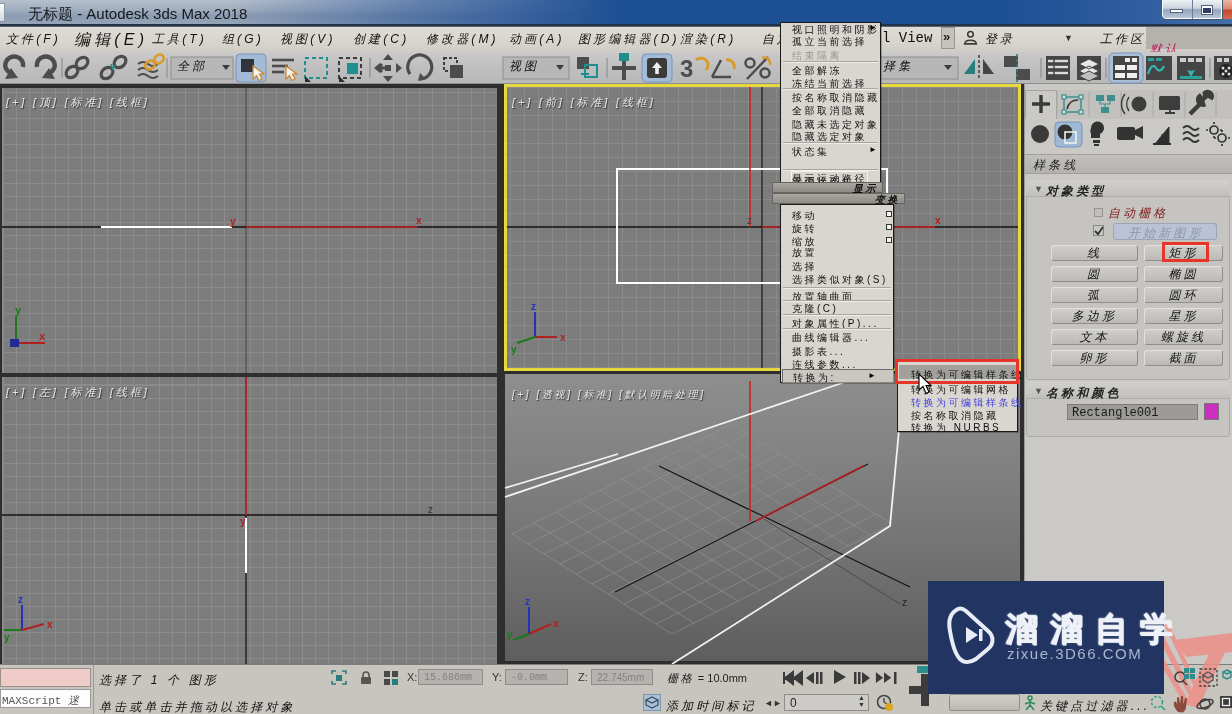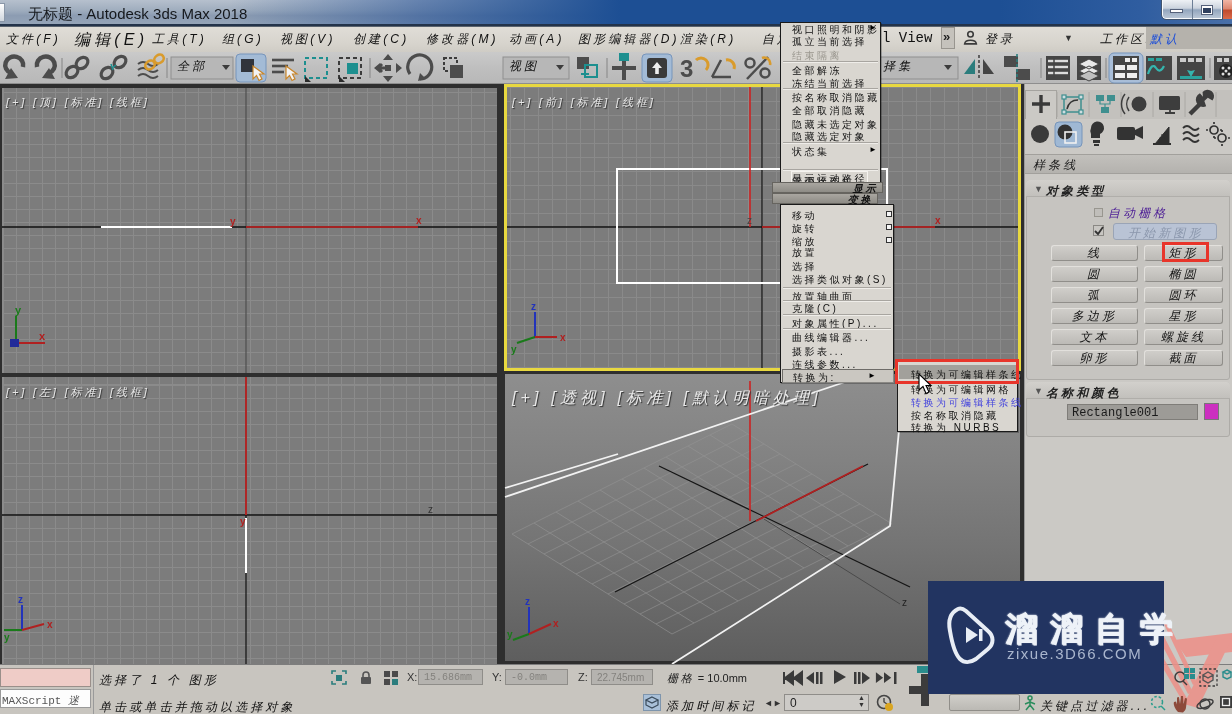--- a/index.html
+++ b/index.html
@@ -41,21 +41,21 @@
 <div class="abs" style="left:941px;top:27px;width:14px;height:22px;background:#c5c2bc;border:1px solid #98958f"></div>
 <div class="txt" style="top:29px;left:943px;font-size:13px;color:#222;font-weight:bold">»</div>
 <svg class="abs" style="left:962px;top:29px" width="17" height="17" viewBox="0 0 16 16">
     <circle cx="8" cy="5" r="2.6" fill="none" stroke="#3b3b3b" stroke-width="1.5"></circle>
     <path d="M2.5 14 C3 9.5 13 9.5 13.5 14 Z" fill="none" stroke="#3b3b3b" stroke-width="1.5"></path>
   </svg>
 <div class="txt cjk" style="top:31px;left:985px;font-size:12px">登录</div>
 <div class="txt" style="top:33px;left:1064px;font-size:9px;color:#333">▼</div>
 <div class="txt cjk" style="top:31px;left:1100px;font-size:12px">工作区:</div>
 <div class="abs" style="left:1146px;top:27px;width:86px;height:22px;background:#b5b2ac;"></div>
-<div class="txt cjk" style="top:31px;left:1150px;font-size:12px;color:#1d4ed8">默认</div>
+<div class="txt cjk" style="top:41px;left:1150px;font-size:12px;color:#be185d">默认</div>
 <div id="toolbar" class="abs" style="left:0;top:52px;width:1232px;height:32px;
  background:linear-gradient(180deg,#cacaca 0,#bfbfbf 50%,#b8b8b8 100%);border-bottom:1px solid #8e8e8e;"></div>
 <svg class="abs" style="left:0;top:52px" width="1232" height="32" viewBox="0 0 1232 32">
 <g fill="none" stroke="#4c4c4c" stroke-width="4.5">
  <path d="M11 21 a9 8.5 0 1 1 12 -6"></path>
  <path d="M49 21 a9 8.5 0 1 0 -12 -6"></path>
 </g>
 <path d="M18 26 l-13 1 6 -11 z M42 26 l13 1 -6 -11 z" fill="#4c4c4c"></path>
 <line x1="62" y1="6" x2="62" y2="26" stroke="#989898" stroke-width="1.5"></line>
 <g stroke="#4c4c4c" stroke-width="3.2" fill="none">
@@ -280,21 +280,21 @@
  </g>
  <g stroke-width="2">
       <line x1="24" y1="260" x2="24" y2="233" stroke="#2233bb"></line>
       <line x1="24" y1="260" x2="8" y2="266" stroke="#1a7a1a"></line>
       <line x1="24" y1="260" x2="46" y2="250" stroke="#b02020"></line>
     </g>
  <text x="20" y="231" font-size="10" fill="#2233bb" font-weight="bold">z</text>
  <text x="48" y="253" font-size="10" fill="#b02020" font-weight="bold">x</text>
  <text x="2" y="264" font-size="10" fill="#1a7a1a" font-weight="bold">y</text>
 </svg>
-<div class="txt cjk" style="left:512px;top:388px;font-size:16px;color:#e8e8e8;text-shadow:1px 1px 1px #333">[+] [透视] [标准] [默认明暗处理]</div>
+<div class="txt cjk" style="left:512px;top:388px;font-size:10px;color:#e8e8e8;text-shadow:1px 1px 1px #333">[+] [透视] [标准] [默认明暗处理]</div>
 <div id="cmdpanel" class="abs" style="left:1024px;top:84px;width:208px;height:580px;background:#cbc9c5;border-left:1px solid #9a9a9a;"></div>
 
 <div class="abs" style="left:1025px;top:90px;width:207px;height:29px;background:#c3c1bd;"></div>
 <div class="abs" style="left:1025px;top:90px;width:32px;height:29px;background:#cbc9c5;border:1px solid #a5a39f;border-bottom:none;"></div>
 <svg class="abs" style="left:1025px;top:90px" width="207" height="29" viewBox="0 0 207 29">
  <g stroke="#aaa8a4" stroke-width="1">
       <line x1="32" y1="2" x2="32" y2="27"></line>
       <line x1="64" y1="2" x2="64" y2="27"></line>
       <line x1="96" y1="2" x2="96" y2="27"></line>
       <line x1="128" y1="2" x2="128" y2="27"></line>
@@ -353,21 +353,21 @@
 </svg>
 
 <div class="abs" style="left:1025px;top:154px;width:207px;height:20px;background:linear-gradient(180deg,#c2c0bc,#b4b2ae);border-top:1px solid #a2a09c;border-bottom:1px solid #a2a09c;"></div>
 <div class="txt cjk" style="left:1033px;top:157px;font-size:12px;color:#1a1a1a">样条线</div>
 
 <div class="abs" style="left:1026px;top:180px;width:204px;height:200px;background:#c6c4c0;border:1px solid #adaba7;border-radius:3px;"></div>
 <div class="abs" style="left:1026px;top:180px;width:204px;height:17px;background:linear-gradient(180deg,#d2d0cc,#c2c0bc);border-bottom:1px solid #b0aeaa;border-radius:3px 3px 0 0;"></div>
 <div class="txt" style="left:1034px;top:184px;font-size:9px;color:#555">▼</div>
 <div class="txt cjk" style="left:1046px;top:183px;font-size:12px;font-weight:bold;color:#222">对象类型</div>
 <div class="abs" style="left:1094px;top:208px;width:9px;height:9px;background:#c0beba;border:1px solid #98968f;"></div>
-<div class="txt cjk" style="left:1108px;top:205px;font-size:12px;color:#4c1d95">自动栅格</div>
+<div class="txt cjk" style="left:1108px;top:205px;font-size:12px;color:#7f1d1d">自动栅格</div>
 <div class="abs" style="left:1093px;top:225px;width:11px;height:11px;background:#c8c6c2;border:1px solid #8a8884;"></div>
 <svg class="abs" style="left:1093px;top:225px" width="12" height="12">
     <path d="M2 6 l3 3 5-7" stroke="#333" stroke-width="1.8" fill="none"></path>
   </svg>
 <div class="abs" style="left:1113px;top:223px;width:104px;height:17px;background:#b9c3d5;border:1px solid #9aa4b6;border-radius:3px;"></div>
 <div class="txt cjk" style="left:1128px;top:225px;font-size:12px;color:#8b97ac">开始新图形</div>
 <style>.ob{position:absolute;height:16px;background:linear-gradient(180deg,#d0cecA,#bcbab6);border:1px solid #908e8a;border-top-color:#e2e0dc;border-left-color:#e2e0dc;border-radius:3px;font-size:12px;color:#111;text-align:center;line-height:14px;}
 .c1{left:1051px;width:87px}.c2{left:1144px;width:79px}</style>
 <div class="ob c1 cjk" style="top:245px">线</div>
 <div class="ob c2 cjk" style="top:245px">矩形</div>
@@ -519,21 +519,21 @@
  <div class="qsep" style="top:118.7px"></div>
  <div class="qi" style="top:121.9px">状态集</div>
     <div class="abs" style="right:3px;top:121.9px;font-size:8px">►</div>
  <div class="qi" style="top:152px">管理状态集...</div>
  <div class="qsep" style="top:145.7px"></div>
  <div class="qi" style="top:148.6px;outline:1px solid #f5f3ef">显示运动路径</div>
 </div>
 <div class="abs" style="left:772px;top:182px;width:111px;height:11px;background:linear-gradient(180deg,#a9a6a0,#8e8c86);border:1px solid #66645f;z-index:40">
  <div class="txt cjk" style="right:4px;top:-1px;font-size:10px;font-weight:bold;color:#111">显示</div>
   </div>
-<div class="abs" style="left:772px;top:193px;width:106px;height:11px;background:linear-gradient(180deg,#a9a6a0,#8e8c86);border:1px solid #66645f;z-index:40">
+<div class="abs" style="left:772px;top:193px;width:133px;height:11px;background:linear-gradient(180deg,#a9a6a0,#8e8c86);border:1px solid #66645f;z-index:40">
  <div class="txt cjk" style="right:4px;top:-1px;font-size:10px;font-weight:bold;color:#111">变换</div>
   </div>
 <div class="abs mn" style="left:780px;top:204px;width:114px;height:179px;z-index:40">
  <div class="qi" style="top:4.3px">移动</div>
     <div class="abs" style="left:105px;top:6px;width:6px;height:6px;background:#f5f5f5;border:1px solid #333"></div>
  <div class="qi" style="top:17.2px">旋转</div>
     <div class="abs" style="left:105px;top:19px;width:6px;height:6px;background:#f5f5f5;border:1px solid #333"></div>
  <div class="qi" style="top:29.7px">缩放</div>
     <div class="abs" style="left:105px;top:31.5px;width:6px;height:6px;background:#f5f5f5;border:1px solid #333"></div>
  <div class="qi" style="top:40.8px">放置</div>

